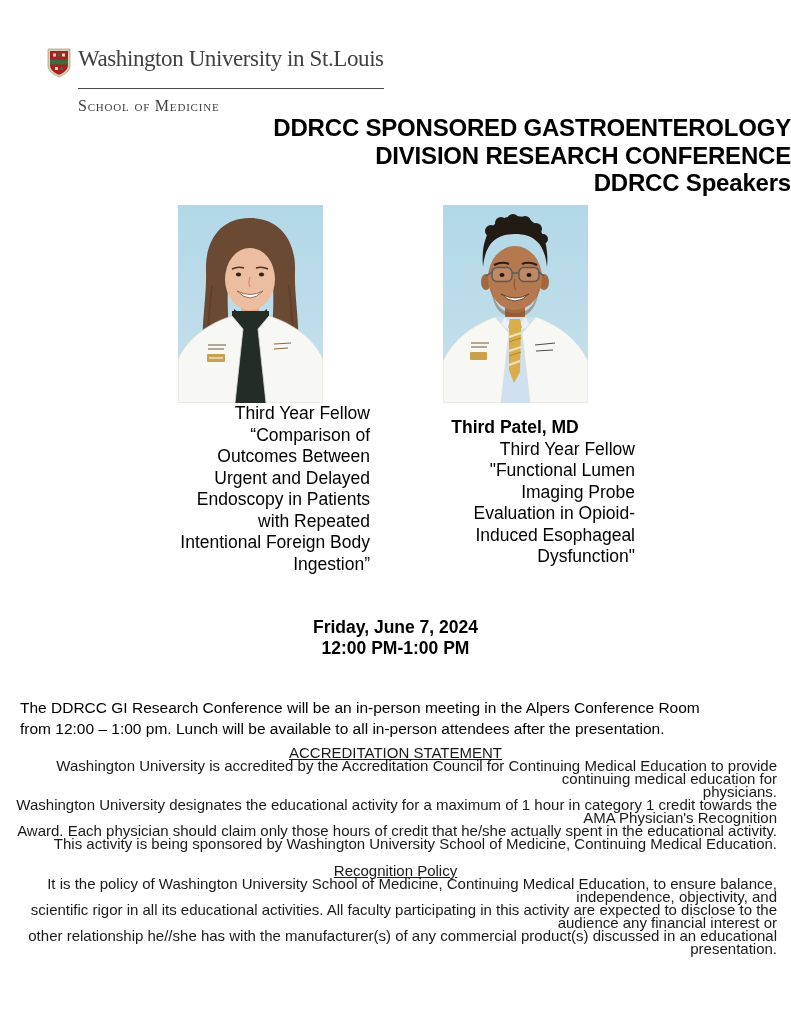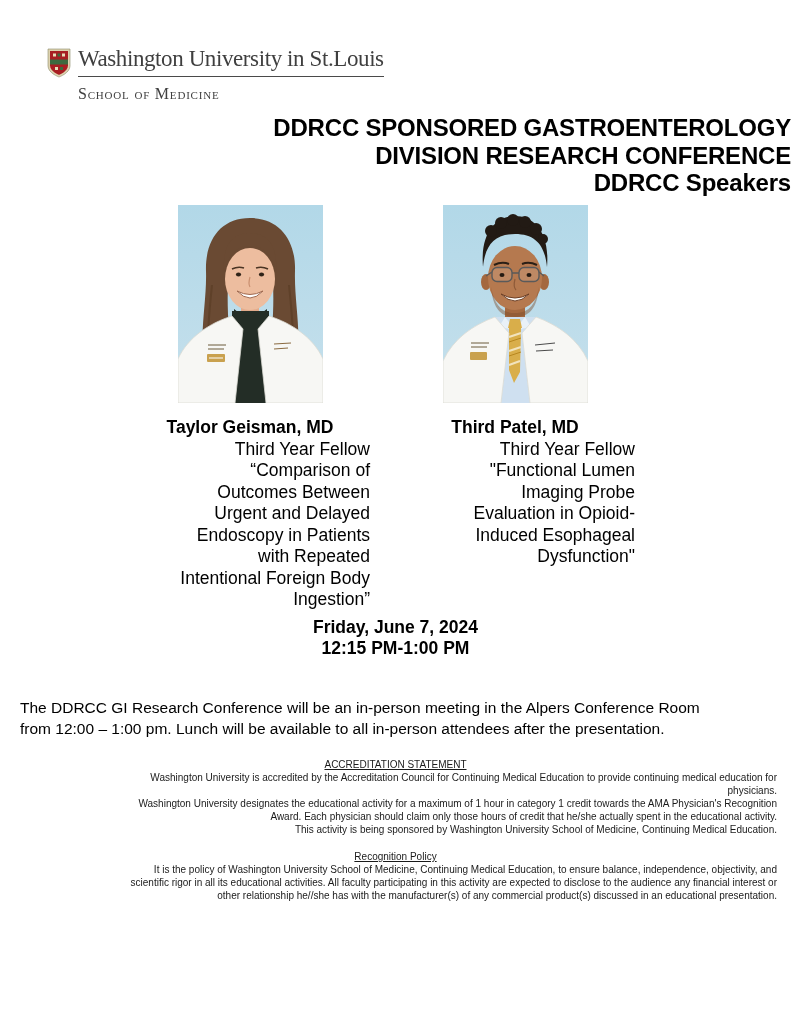--- a/index.html
+++ b/index.html
@@ -12,21 +12,21 @@
   }
   .pre { white-space:pre-line;text-align:right; }
 
   
   .logo { position:absolute; left:47px; top:46px; display:flex; align-items:flex-start; }
   .crest { width:24px; height:30px; margin-top:2px; }
   .logo-text { display:inline-block; margin-left:7px; color:#3f3f3f; }
   .wordmark {
     font-family:"Liberation Serif", serif;
     font-size:23px; letter-spacing:-0.4px; line-height:26px;
-    border-bottom:1.6px solid #4a4a4a; padding-bottom:4px;
+    border-bottom:1.6px solid #4a4a4a; padding-bottom:16px;
   }
   .school {
     font-family:"Liberation Serif", serif;
     font-variant:small-caps; font-size:16px; letter-spacing:0.8px;
     margin-top:8px; line-height:18px;
   }
 
   
   .title {
     position:absolute; top:114px; left:0; width:100%;
@@ -49,21 +49,21 @@
   }
 
   
   .event-description {
     position:absolute; top:698px; left:20px; right:20px;
     text-align:left; font-size:15.5px; line-height:20.5px;
   }
 
   
   .fineprint { position:absolute; top:746px; left:14px; right:14px; text-align:center;
-               font-size:10px; line-height:13px; color:#1a1a1a;margin-top:12px; }
+               font-size:15px; line-height:13px; color:#1a1a1a; }
   .fineprint-heading { text-decoration:underline; }
   .fineprint-gap { height:14px; }
 </style>
 </head>
 <body>
 
 <div class="page">
 
   <div class="logo">
     <svg class="crest" viewBox="0 0 24 30">
@@ -117,21 +117,20 @@
       <path d="M72,72 Q70,79 72,82" stroke="#c98f6f" stroke-width="1.2" fill="none"></path>
 
       <path d="M59,86 Q72,100 85,86 Q72,93 59,86 Z" fill="#ffffff" stroke="#a06a50" stroke-width="1"></path>
 
       <path d="M30,140 L48,140 M30,144 L46,144" stroke="#6b5b3b" stroke-width="1"></path>
       <rect x="29" y="149" width="18" height="8" rx="1" fill="#c9a14e"></rect>
       <path d="M31,153 L45,153" stroke="#fff" stroke-width="1"></path>
 
       <path d="M96,139 L113,138 M96,144 L110,143" stroke="#8a6a40" stroke-width="1"></path>
     </svg>
-    <div class="speaker-name">Taylor Geisman, MD</div>
     <div class="speaker-details pre">Third Year Fellow
 “Comparison of
 Outcomes Between
 Urgent and Delayed
 Endoscopy in Patients
 with Repeated
 Intentional Foreign Body
 Ingestion”</div>
   </div>
 
@@ -190,21 +189,21 @@
     <div class="speaker-name">Third Patel, MD</div>
     <div class="speaker-details pre">Third Year Fellow
 "Functional Lumen
 Imaging Probe
 Evaluation in Opioid-
 Induced Esophageal
 Dysfunction"</div>
   </div>
 
   <div class="event-datetime pre">Friday, June 7, 2024
-12:15 PM-1:00 PM</div>
+12:00 PM-1:00 PM</div>
 
   <div class="event-description pre">The DDRCC GI Research Conference will be an in-person meeting in the Alpers Conference Room
 from 12:00 – 1:00 pm. Lunch will be available to all in-person attendees after the presentation.</div>
 
   <div class="fineprint">
     <div>
       <div class="fineprint-heading">ACCREDITATION STATEMENT</div>
       <div class="pre">Washington University is accredited by the Accreditation Council for Continuing Medical Education to provide continuing medical education for
 physicians.
 Washington University designates the educational activity for a maximum of 1 hour in category 1 credit towards the AMA Physician's Recognition

